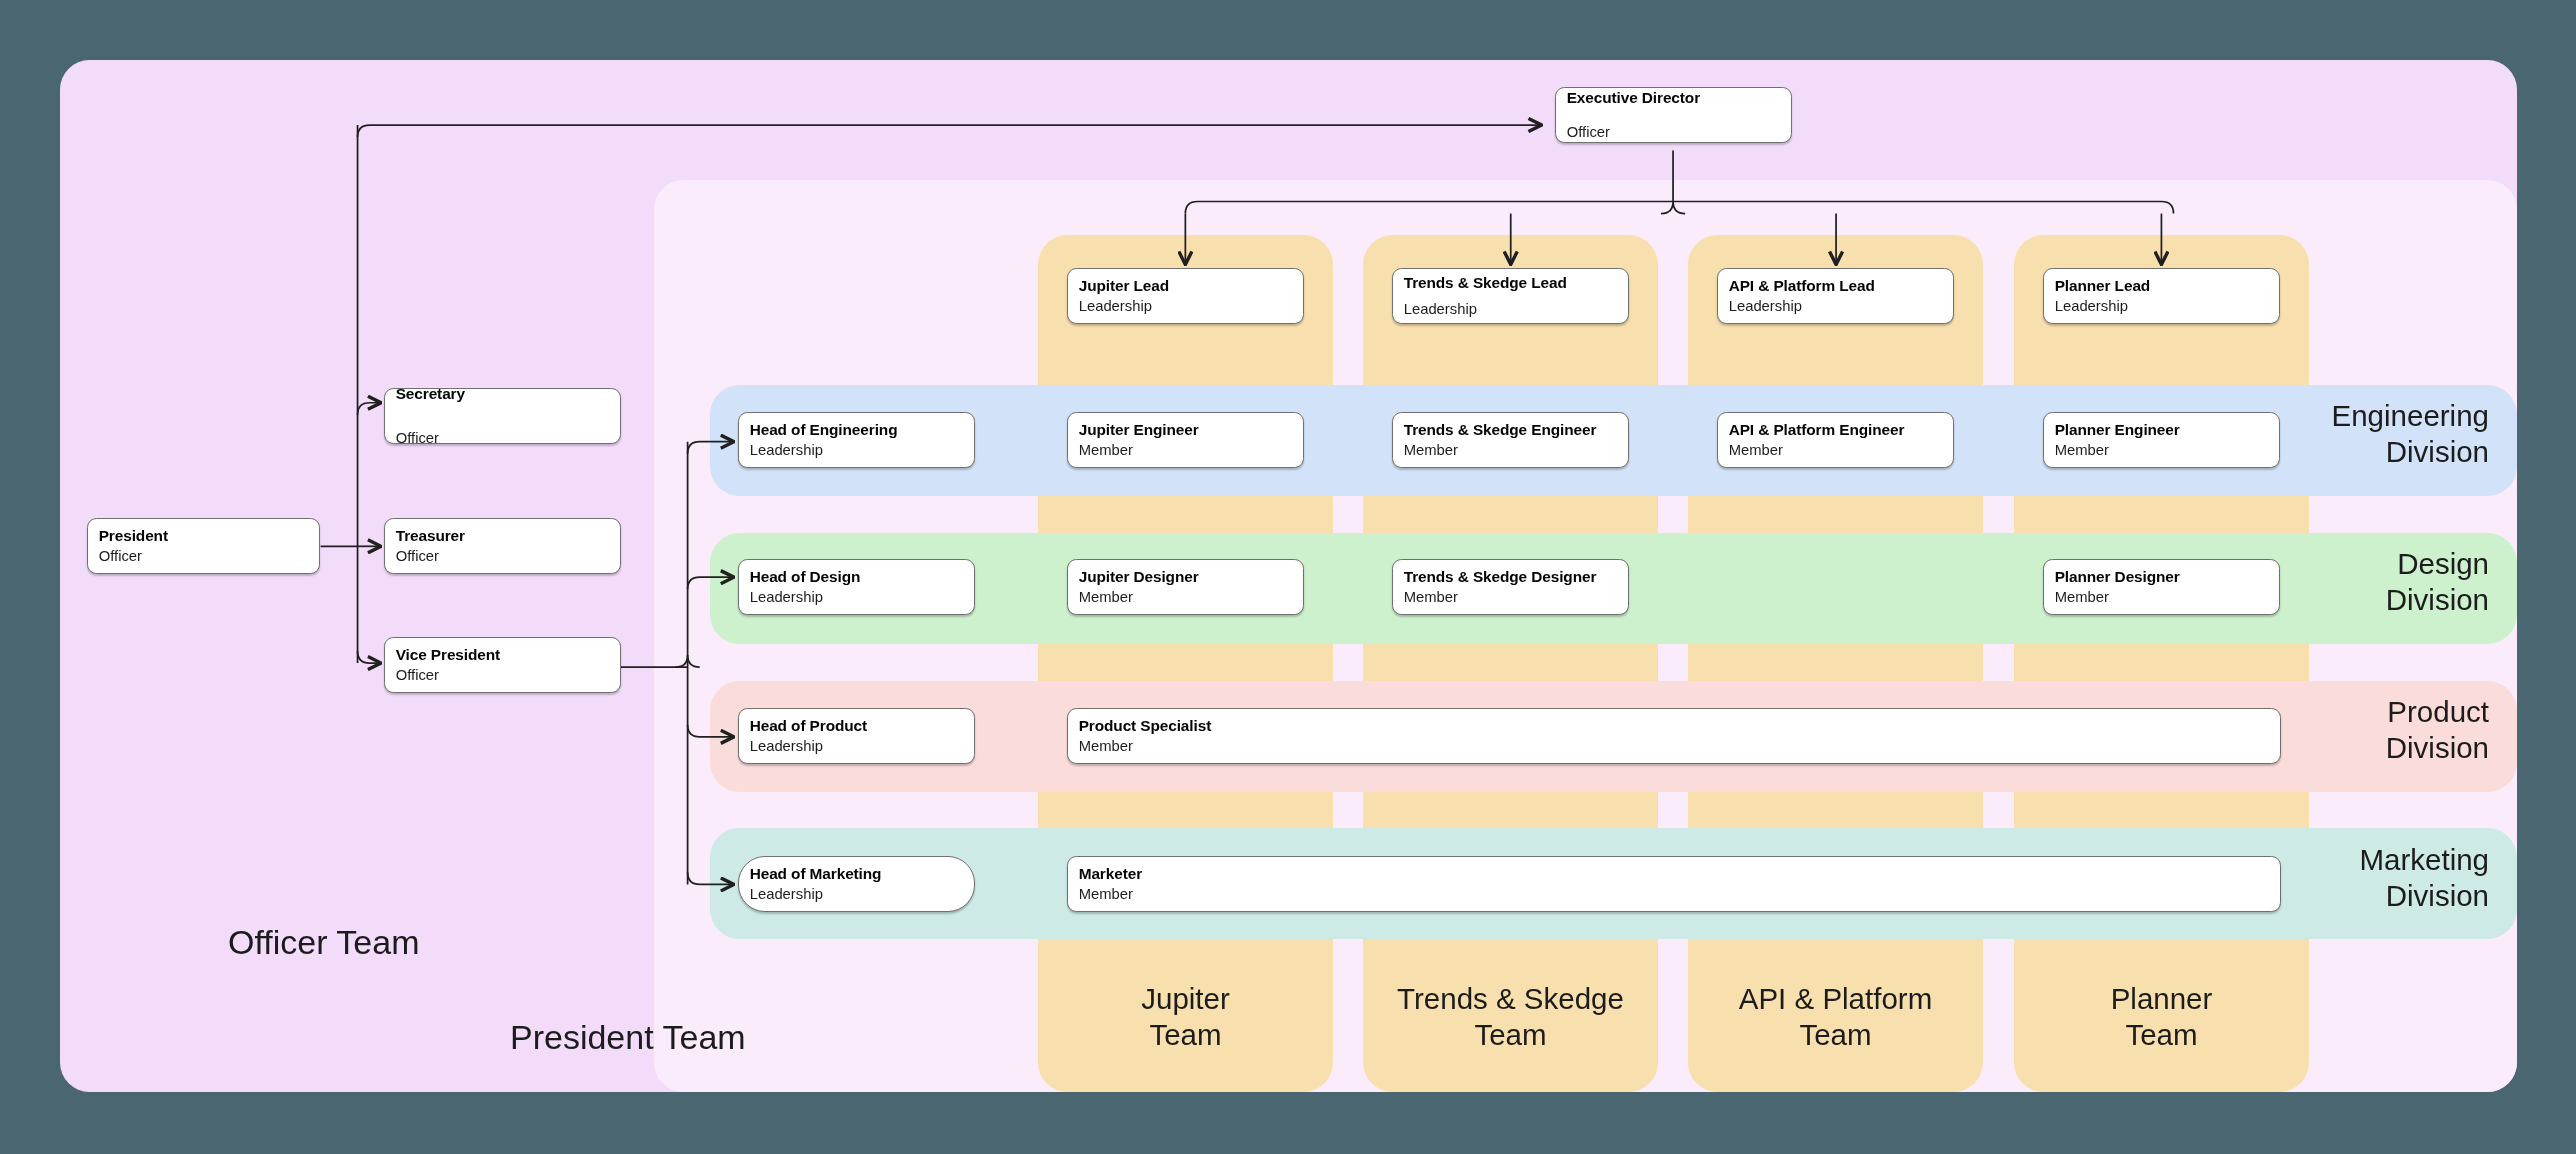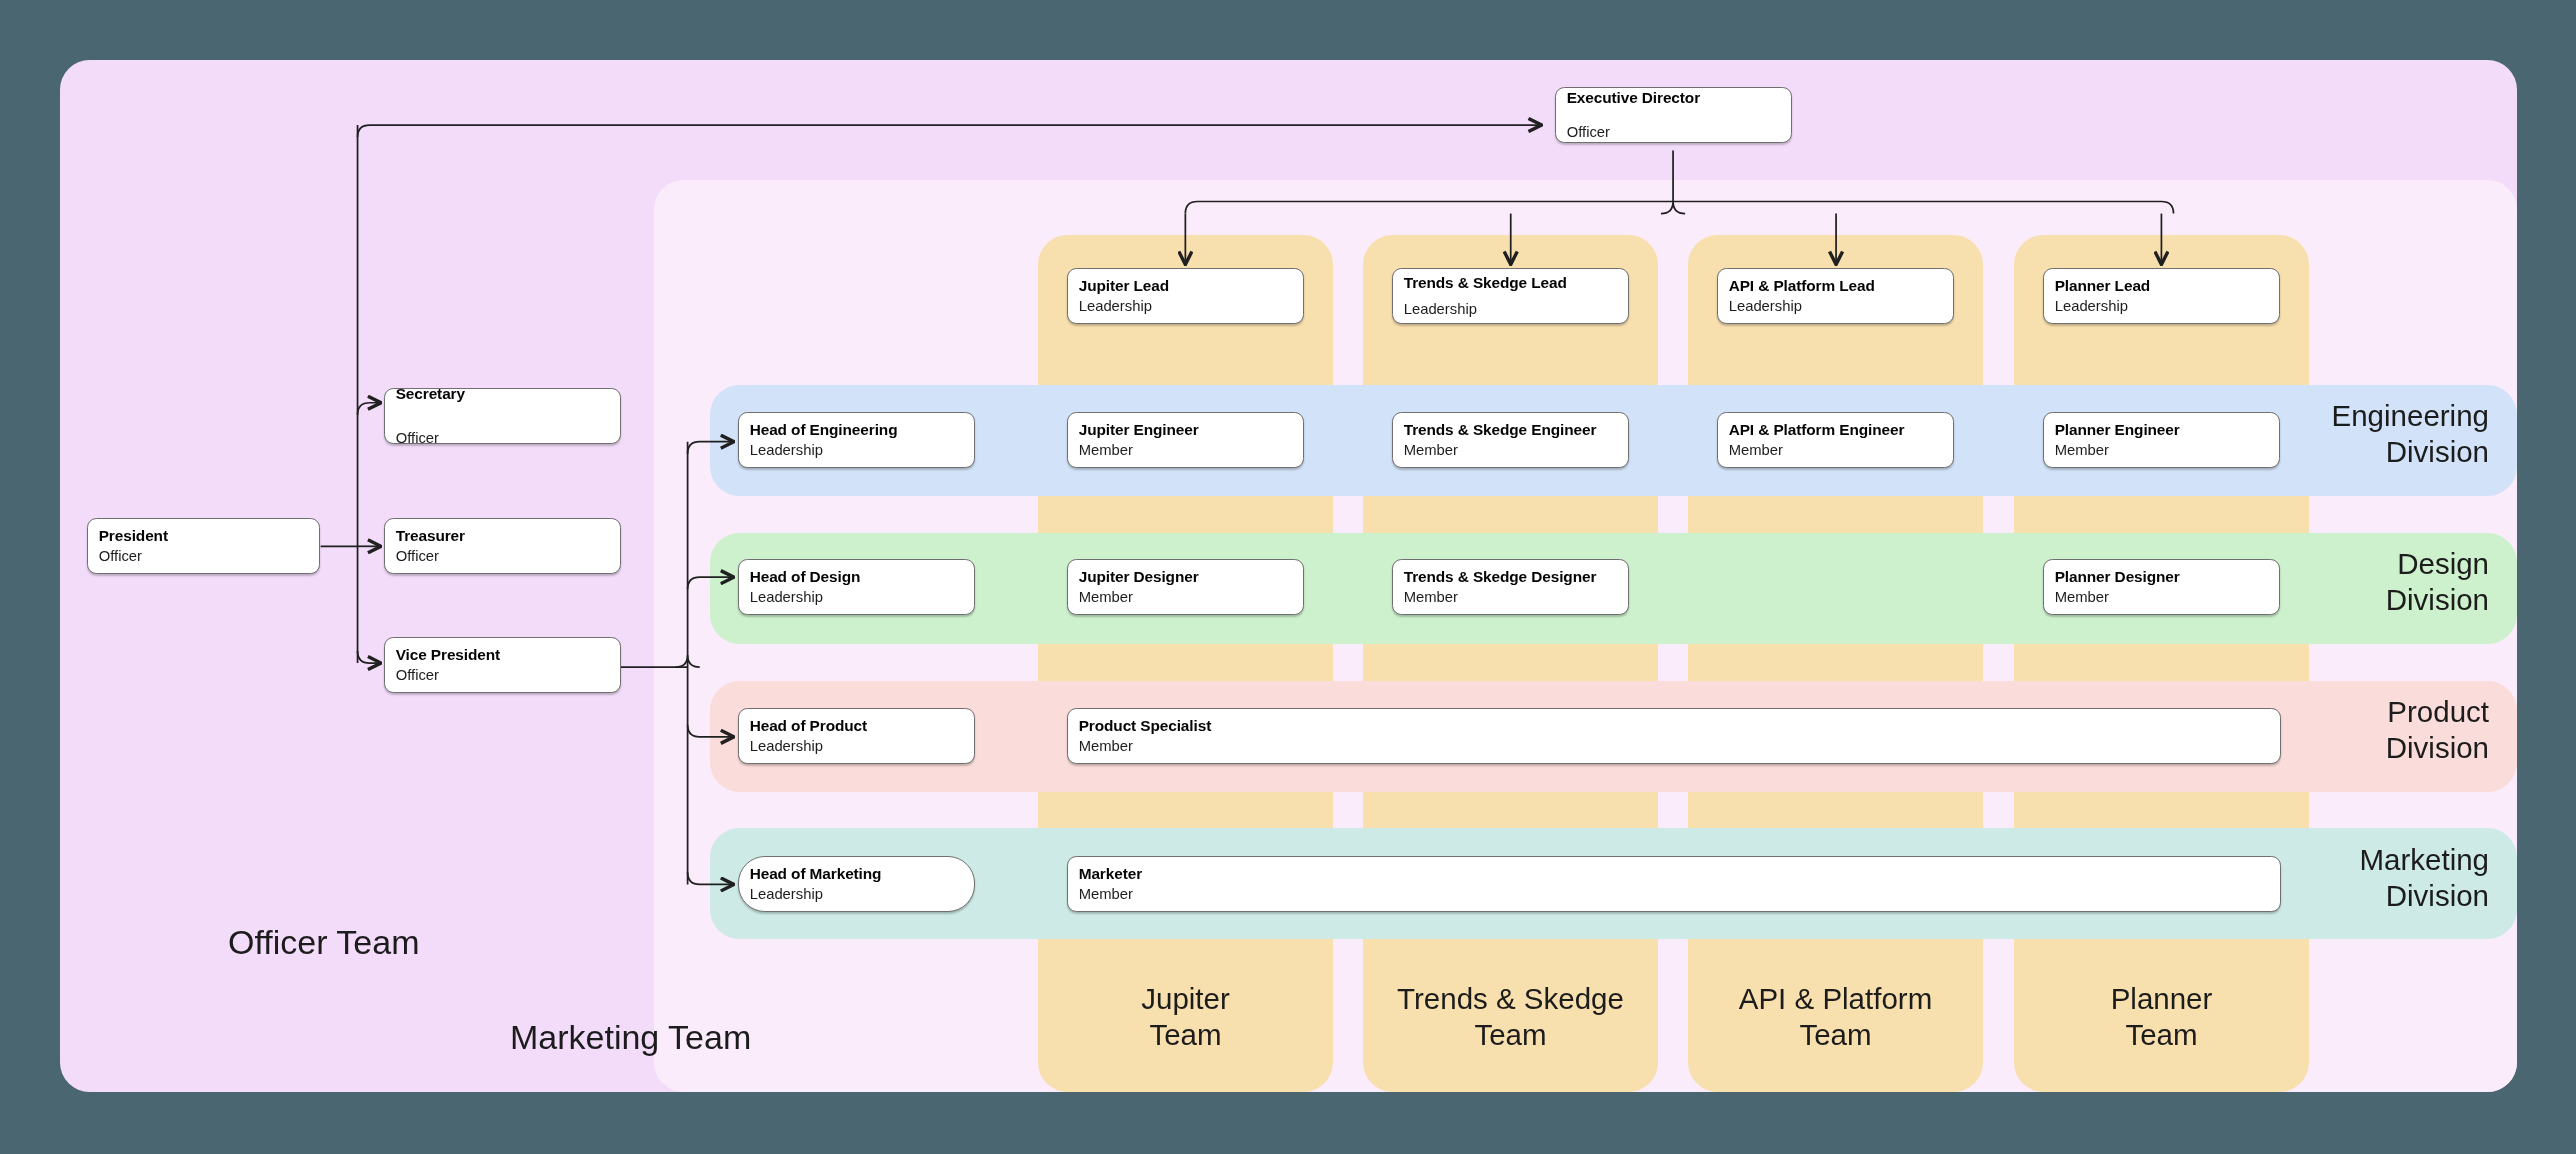--- a/index.html
+++ b/index.html
@@ -109,21 +109,21 @@
     <path d="M1025,658 V1318"></path>
     <path d="M1007,994 q18,0 18,-18 q0,18 18,18"></path>
     <path d="M1025,676 q0,-18 18,-18 H1092" marker-end="url(#ah)"></path>
     <path d="M1025,878 q0,-18 18,-18 H1092" marker-end="url(#ah)"></path>
     <path d="M1025,1080 q0,18 18,18 H1092" marker-end="url(#ah)"></path>
     <path d="M1025,1300 q0,18 18,18 H1092" marker-end="url(#ah)"></path>
   </svg>
 
   <div class="caption big" style="left:228px;top:922px;">Officer Team</div>
 
-  <div class="caption big" style="left:510px;top:1017px;">Marketing Team</div>
+  <div class="caption big" style="left:510px;top:1017px;">President Team</div>
 
   <div class="caption team" style="left:1038px;top:981px;width:295px;">Jupiter
 Team</div>
   <div class="caption team" style="left:1363px;top:981px;width:295px;">Trends &amp; Skedge
 Team</div>
   <div class="caption team" style="left:1688px;top:981px;width:295px;">API &amp; Platform
 Team</div>
   <div class="caption team" style="left:2014px;top:981px;width:295px;">Planner
 Team</div>
 

